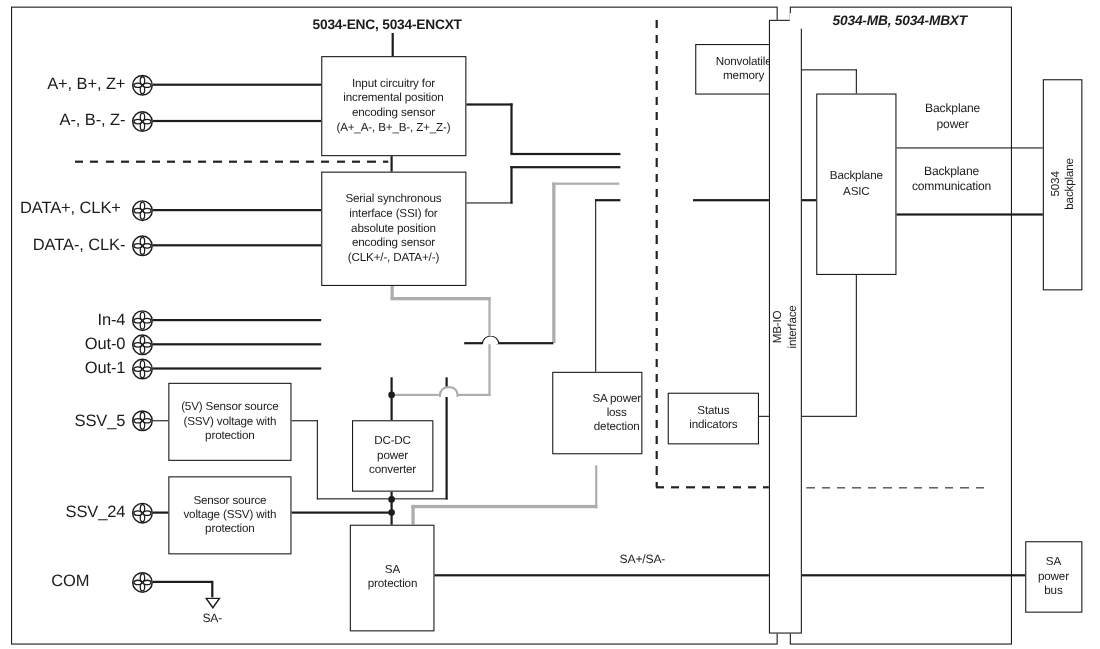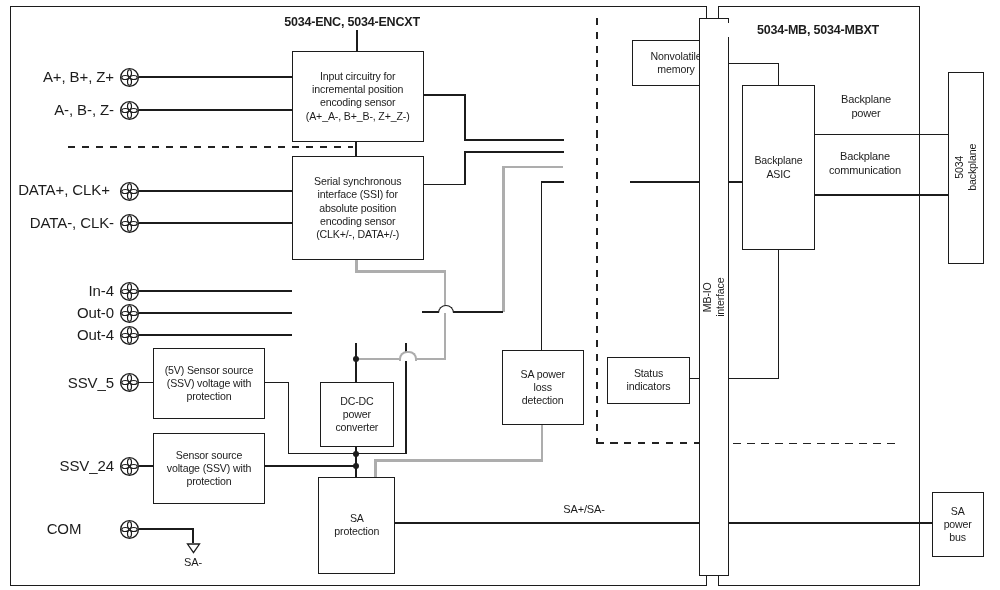--- a/index.html
+++ b/index.html
@@ -118,21 +118,21 @@
     </div>
   <div class="box" style="left:320px;top:382.3px;width:71.7px;height:62.4px;">
     <span>DC-DC
 power
 converter</span>
     </div>
   <div class="box" style="left:318.3px;top:476.7px;width:75px;height:95px;">
     <span>SA
 protection</span>
     </div>
-  <div class="box" style="left:501.7px;top:350px;width:80px;height:73px;">
+  <div class="box" style="left:501.7px;top:338px;width:80px;height:73px;justify-content:flex-end;">
     <span>SA power
 loss
 detection</span>
     </div>
   <div class="box" style="left:632px;top:40px;width:86px;height:44.3px;">
     <span>Nonvolatile
 memory</span>
     </div>
   <div class="box" style="left:606.7px;top:356.7px;width:81.6px;height:45px;">
     <span>Status
@@ -153,21 +153,21 @@
   <div class="box" style="left:699px;top:18.3px;width:28.3px;height:555.7px;">
     <span class="vtext">MB-IO interface</span>
     </div>
 
   <div class="tlabel" style="left:14px;top:71px;">A+, B+, Z+</div>
   <div class="tlabel" style="left:14px;top:104px;">A-, B-, Z-</div>
   <div class="tlabel" style="left:14px;top:184px;text-align:center;">DATA+, CLK+</div>
   <div class="tlabel" style="left:14px;top:217px;">DATA-, CLK-</div>
   <div class="tlabel" style="left:14px;top:285px;">In-4</div>
   <div class="tlabel" style="left:14px;top:307px;">Out-0</div>
-  <div class="tlabel" style="left:14px;top:329px;">Out-4</div>
+  <div class="tlabel" style="left:14px;top:329px;">Out-1</div>
   <div class="tlabel" style="left:14px;top:377px;">SSV_5</div>
   <div class="tlabel" style="left:14px;top:460px;">SSV_24</div>
   <div class="tlabel" style="left:14px;top:523px;text-align:center;">COM</div>
 
   <span class="ticon" style="left:118.5px;top:66.5px;"><svg width="21" height="21" viewBox="0 0 22 22">
         <circle cx="11" cy="11" r="9.3" fill="#fff" stroke="#1c1c1c" stroke-width="1.4"></circle>
         <ellipse cx="11" cy="6.6" rx="2.1" ry="3.7" fill="none" stroke="#1c1c1c" stroke-width="1.2"></ellipse>
         <ellipse cx="11" cy="15.4" rx="2.1" ry="3.7" fill="none" stroke="#1c1c1c" stroke-width="1.2"></ellipse>
         <ellipse cx="6.6" cy="11" rx="3.7" ry="2.1" fill="none" stroke="#1c1c1c" stroke-width="1.2"></ellipse>
         <ellipse cx="15.4" cy="11" rx="3.7" ry="2.1" fill="none" stroke="#1c1c1c" stroke-width="1.2"></ellipse>
@@ -234,21 +234,21 @@
         <ellipse cx="11" cy="15.4" rx="2.1" ry="3.7" fill="none" stroke="#1c1c1c" stroke-width="1.2"></ellipse>
         <ellipse cx="6.6" cy="11" rx="3.7" ry="2.1" fill="none" stroke="#1c1c1c" stroke-width="1.2"></ellipse>
         <ellipse cx="15.4" cy="11" rx="3.7" ry="2.1" fill="none" stroke="#1c1c1c" stroke-width="1.2"></ellipse>
       </svg></span>
 
   <svg class="arrow" style="left:185.5px;top:543px;" width="15" height="11" viewBox="0 0 15 11">
     <polygon points="1.5,1 13.5,1 7.5,9.5" fill="#fff" stroke="#1c1c1c" stroke-width="1.3"></polygon>
   </svg>
 
   <div class="title" style="left:252px;top:15px;">5034-ENC, 5034-ENCXT</div>
-  <div class="title" style="left:718px;top:23px;">5034-MB, 5034-MBXT</div>
+  <div class="title" style="left:718px;top:12px;font-style:italic;">5034-MB, 5034-MBXT</div>
   <div class="flabel" style="left:816px;top:93px;width:100px;">Backplane
 power</div>
   <div class="flabel" style="left:805px;top:150px;width:120px;">Backplane
 communication</div>
   <div class="flabel" style="left:534px;top:503px;width:100px;">SA+/SA-</div>
   <div class="flabel" style="left:173px;top:556px;width:40px;">SA-</div>
 
 </div>
 
 </body></html>

